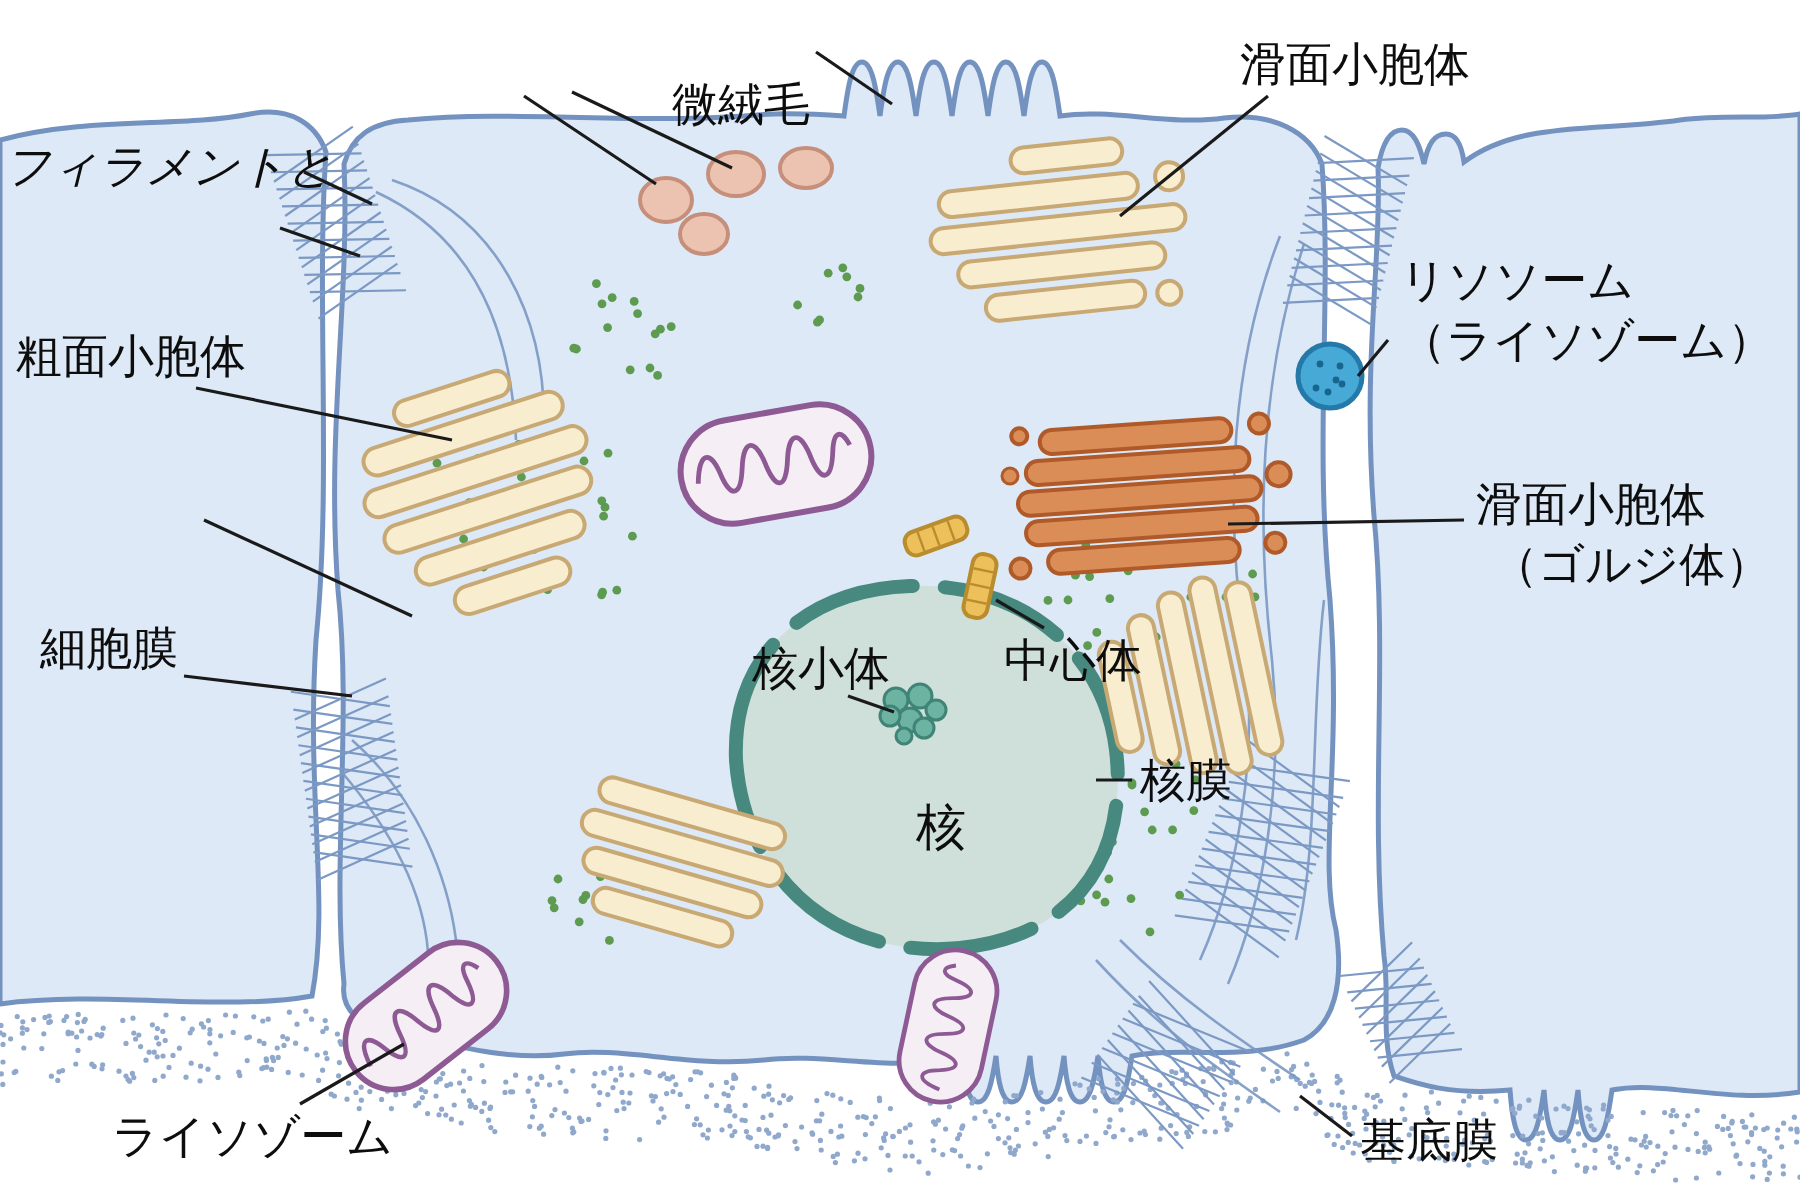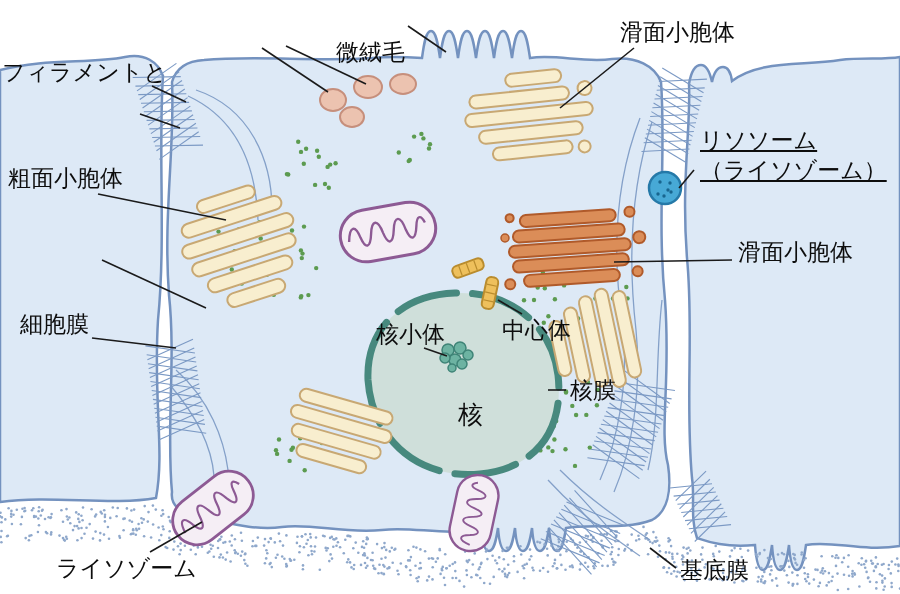--- a/index.html
+++ b/index.html
@@ -1195,30 +1195,31 @@
     <line x1="522" y1="314" x2="498" y2="300"></line>
     <line x1="566" y1="390" x2="548" y2="390"></line>
     <line x1="732" y1="260" x2="614" y2="262"></line>
     <line x1="150" y1="552" x2="202" y2="522"></line>
     <line x1="676" y1="568" x2="650" y2="548"></line>
   </g>
 </svg>
 
 <div class="lbl" style="left:336px;top:2px;margin-top:36px;">微絨毛</div>
 <div class="lbl" style="left:620px;top:18px;">滑面小胞体</div>
-<div class="lbl" style="left:2px;top:58px;">
+<div class="lbl" style="left:2px;top:69px;font-style:italic;">
   <div>フィラメントと</div>
 </div>
-<div class="lbl" style="left:700px;top:126px;text-decoration:underline;">
+<div class="lbl" style="left:700px;top:126px;">
   <div>リソソーム</div>
   <div>（ライソゾーム）</div>
 </div>
 <div class="lbl" style="left:8px;top:164px;">粗面小胞体</div>
 <div class="lbl" style="left:738px;top:238px;">
   <div>滑面小胞体</div>
+  <div class="indent">（ゴルジ体）</div>
 </div>
 <div class="lbl" style="left:20px;top:310px;">細胞膜</div>
 <div class="lbl" style="left:376px;top:320px;text-align:right;">核小体</div>
 <div class="lbl" style="left:502px;top:316px;">中心体</div>
 <div class="lbl lbl-big" style="left:458px;top:398px;">核</div>
 <div class="lbl" style="left:570px;top:376px;text-align:right;">核膜</div>
 <div class="lbl" style="left:56px;top:554px;">ライソゾーム</div>
 <div class="lbl" style="left:680px;top:556px;text-align:right;">基底膜</div>
 
 </div>

